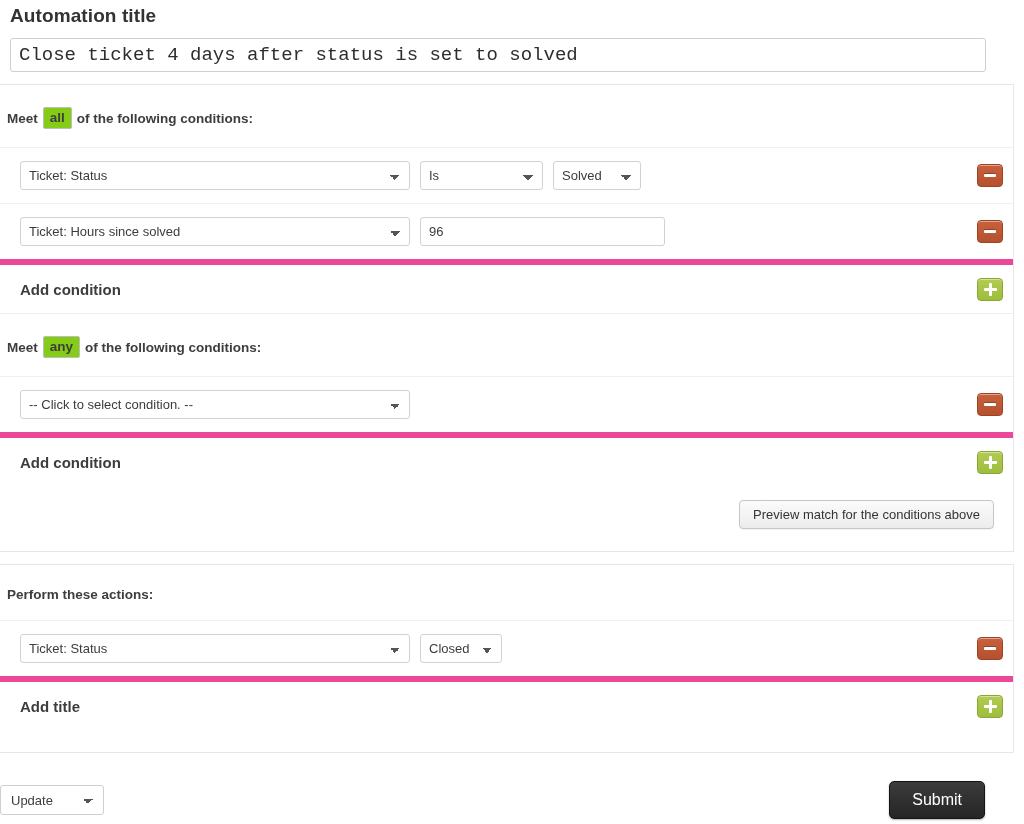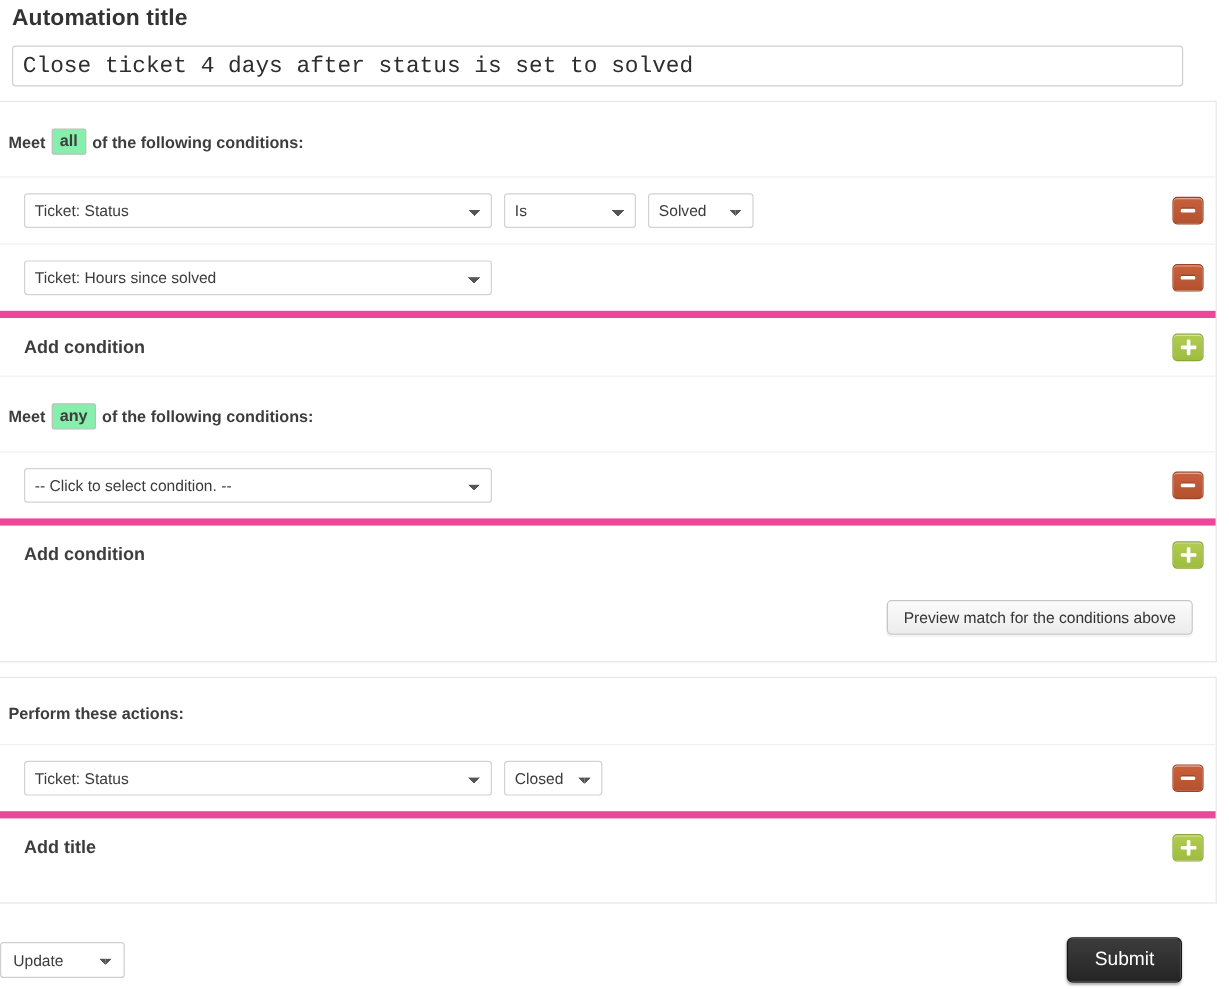--- a/index.html
+++ b/index.html
@@ -57,21 +57,21 @@
     font-weight: bold;
     color: #3d3d3d;
     padding: 22px 0 18px 7px;
     display: flex;
     align-items: center;
     gap: 5px;
   }
   .meet-chip {
     display: inline-block;
     border: 1px solid #bdbdbd;
-    background: #86efac;
+    background: #84cc16;
     border-radius: 2px;
     padding: 1px 6px 2px 6px;
     font-size: 13.5px;
     font-weight: bold;
     line-height: 17px;
     color: #3d3d3d;
   }
 
   .row {
     display: flex;
@@ -103,21 +103,21 @@
     background-image:
       linear-gradient(45deg, transparent 50%, #555 50%),
       linear-gradient(135deg, #555 50%, transparent 50%);
     background-position:
       calc(100% - 14px) 13px,
       calc(100% - 9px) 13px;
     background-size: 5px 5px, 5px 5px;
     background-repeat: no-repeat;
   }
   .w-field  { width: 390px; }
-  .w-op-sm  { width: 110px; }
+  .w-op-sm  { width: 123px; }
   .w-op-lg  { width: 186px; }
   .w-val-sm { width: 82px; }
   .w-val-md { width: 88px; }
   .w-text   { width: 245px; }
 
   
   .icon-btn {
     width: 26px; height: 23px;
     border-radius: 4px;
     border: 1px solid rgba(0,0,0,.18);
@@ -260,20 +260,21 @@
       <span class="row-spacer"></span>
       <span class="icon-btn btn-minus">
         <span class="bar"></span>
       </span>
     </div>
 
     <div class="row">
       <select class="ctl w-field">
         <option>Ticket: Hours since solved</option>
       </select>
+      <input class="ctl w-text" type="text" value="96" style="">
       <span class="row-spacer"></span>
       <span class="icon-btn btn-minus">
         <span class="bar"></span>
       </span>
     </div>
 
     <div class="add-row">
       <span class="add-label">Add condition</span>
       <span class="row-spacer"></span>
       <span class="icon-btn btn-plus">

